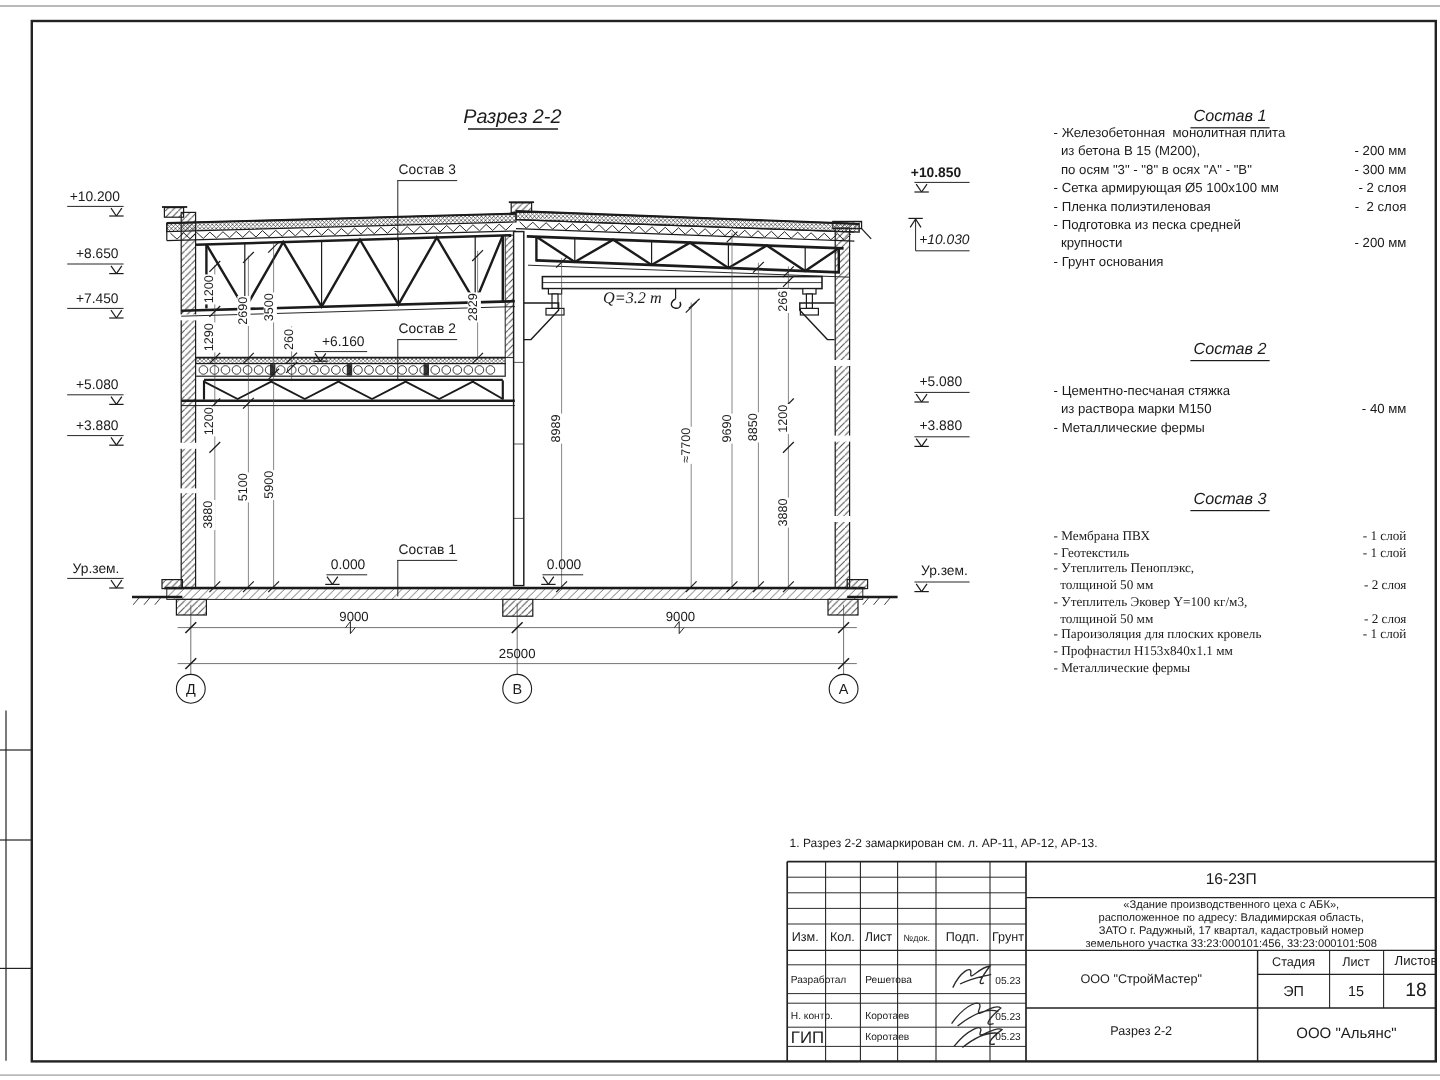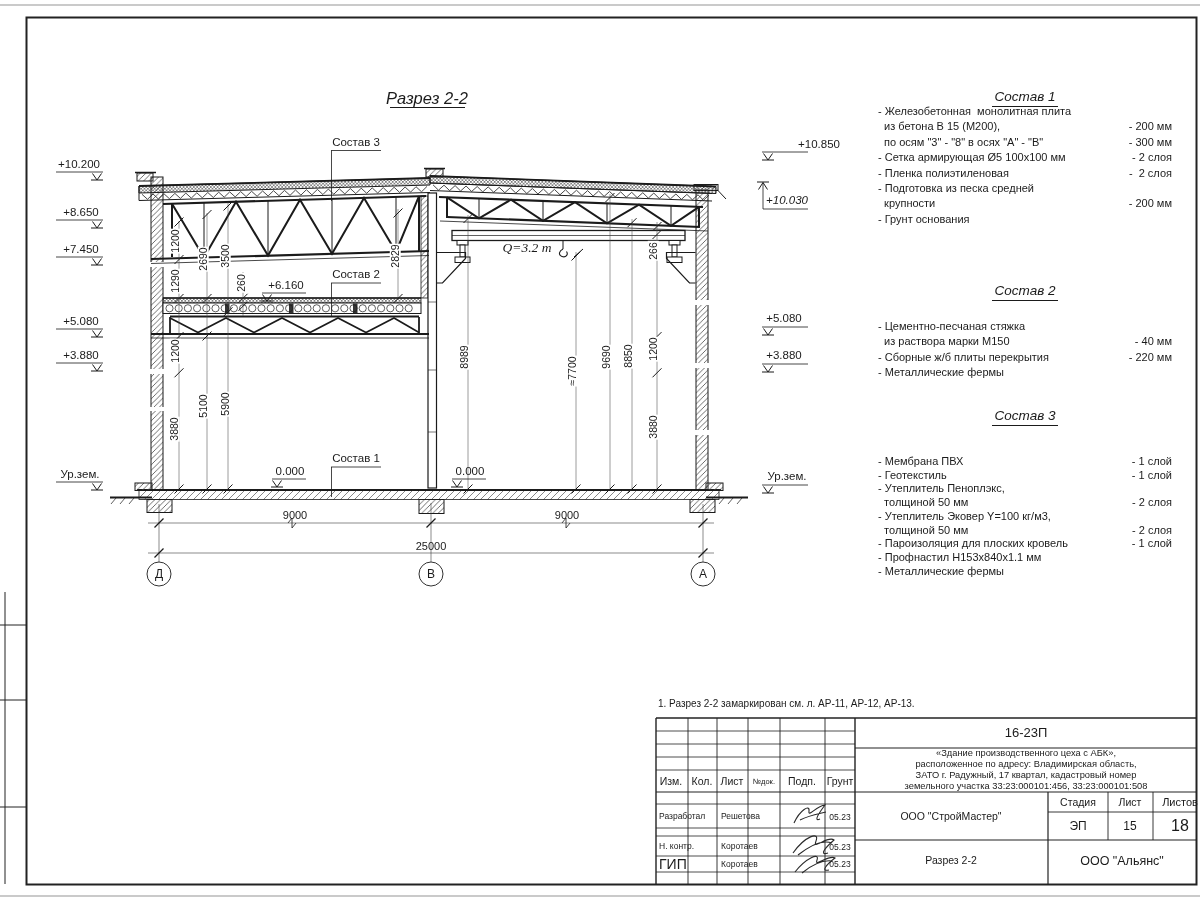--- a/index.html
+++ b/index.html
@@ -353,21 +353,21 @@
       <div class="lbl" style="left: 427px; top: 98px; font-size: 16.5px; font-style: italic;">Разрез 2-2</div>
       <div class="lbl" style="left: 356px; top: 143px; font-size: 11.5px;">Состав 3</div>
       <div class="lbl" style="left: 356px; top: 275px; font-size: 11.5px;">Состав 2</div>
       <div class="lbl" style="left: 356px; top: 459px; font-size: 11.5px;">Состав 1</div>
       <div class="lbl" style="left: 79px; top: 165px;">+10.200</div>
       <div class="lbl" style="left: 81px; top: 213px;">+8.650</div>
       <div class="lbl" style="left: 81px; top: 250px;">+7.450</div>
       <div class="lbl" style="left: 81px; top: 322px;">+5.080</div>
       <div class="lbl" style="left: 81px; top: 356px;">+3.880</div>
       <div class="lbl" style="left: 80px; top: 475px;">Ур.зем.</div>
-      <div class="lbl" style="left: 819px; top: 145px;">+10.850</div>
+      <div class="lbl" style="left: 780px; top: 145px; font-weight: bold;">+10.850</div>
       <div class="lbl" style="left: 787px; top: 201px; font-style: italic;">+10.030</div>
       <div class="lbl" style="left: 784px; top: 319px;">+5.080</div>
       <div class="lbl" style="left: 784px; top: 356px;">+3.880</div>
       <div class="lbl" style="left: 787px; top: 477px;">Ур.зем.</div>
       <div class="lbl" style="left: 286px; top: 286px;">+6.160</div>
       <div class="lbl" style="left: 290px; top: 472px;">0.000</div>
       <div class="lbl" style="left: 470px; top: 472px;">0.000</div>
       <div class="lbl" style="left: 527px; top: 248px; font-size: 13.5px; font-style: italic; font-family: &quot;Liberation Serif&quot;, serif;">Q=3.2 т</div>
       <div class="lbl" style="left: 295px; top: 515px; font-size: 11px;">9000</div>
       <div class="lbl" style="left: 567px; top: 515px; font-size: 11px;">9000</div>
@@ -405,27 +405,26 @@
           <div class="crow"><span>- Подготовка из песка средней</span><span></span></div>
           <div class="crow"><span>  крупности</span><span>- 200 мм</span></div>
           <div class="crow"><span>- Грунт основания</span><span></span></div>
         </div>
       </div>
       <div class="comp" style="top: 283px;">
         <div class="comp-title"><span>Состав 2</span></div>
         <div style="line-height: 15.4px; margin-top: 21px;">
           <div class="crow"><span>- Цементно-песчаная стяжка</span><span></span></div>
           <div class="crow"><span>  из раствора марки М150</span><span>- 40 мм</span></div>
-          <div class="crow"><span>- Сборные ж/б плиты перекрытия</span><span>- 220 мм</span></div>
           <div class="crow"><span>- Металлические фермы</span><span></span></div>
         </div>
       </div>
       <div class="comp" style="top: 408px;">
         <div class="comp-title"><span>Состав 3</span></div>
-        <div style="line-height: 13.7px; margin-top: 32px;">
+        <div style="line-height: 13.7px; margin-top: 18px; font-family: Liberation Serif, serif;">
           <div class="crow"><span>- Мембрана ПВХ</span><span>- 1 слой</span></div>
           <div class="crow"><span>- Геотекстиль</span><span>- 1 слой</span></div>
           <div class="crow"><span>- Утеплитель Пеноплэкс,</span><span></span></div>
           <div class="crow"><span>  толщиной 50 мм</span><span>- 2 слоя</span></div>
           <div class="crow"><span>- Утеплитель Эковер Y=100 кг/м3,</span><span></span></div>
           <div class="crow"><span>  толщиной 50 мм</span><span>- 2 слоя</span></div>
           <div class="crow"><span>- Пароизоляция для плоских кровель</span><span>- 1 слой</span></div>
           <div class="crow"><span>- Профнастил Н153х840х1.1 мм</span><span></span></div>
           <div class="crow"><span>- Металлические фермы</span><span></span></div>
         </div>

